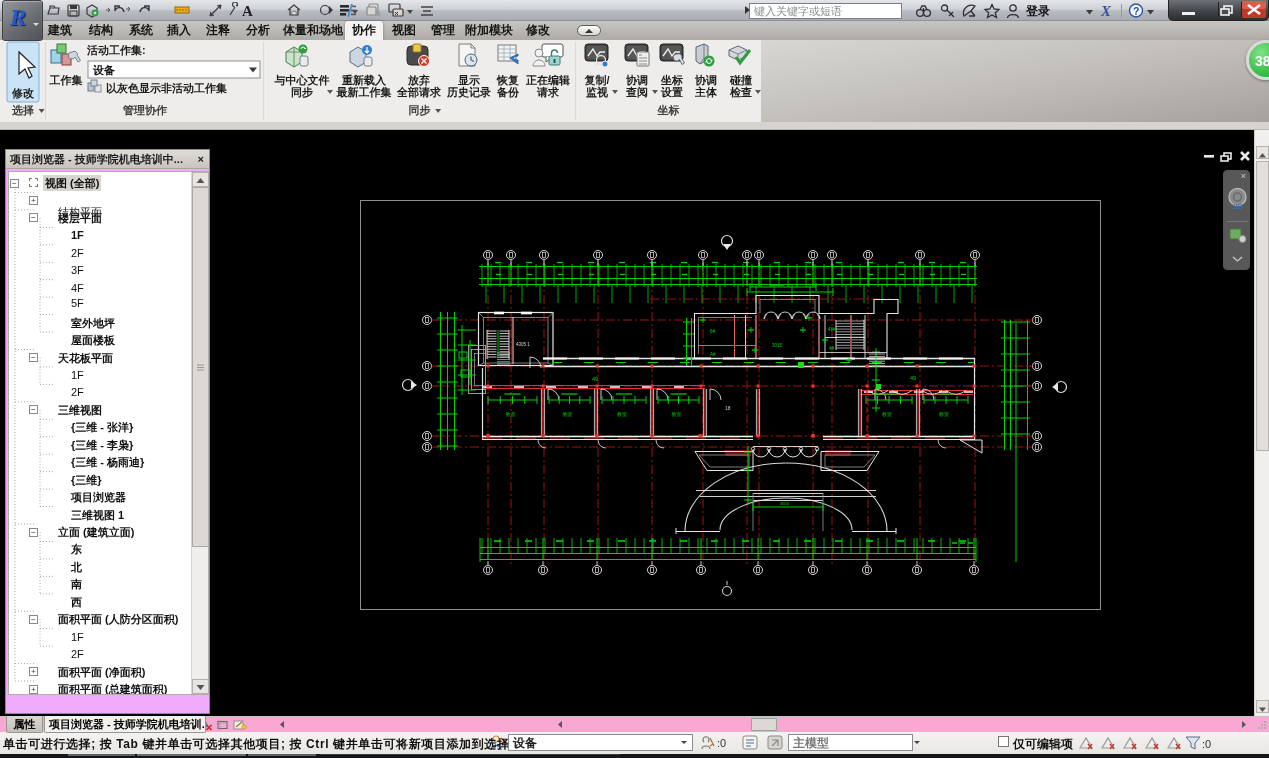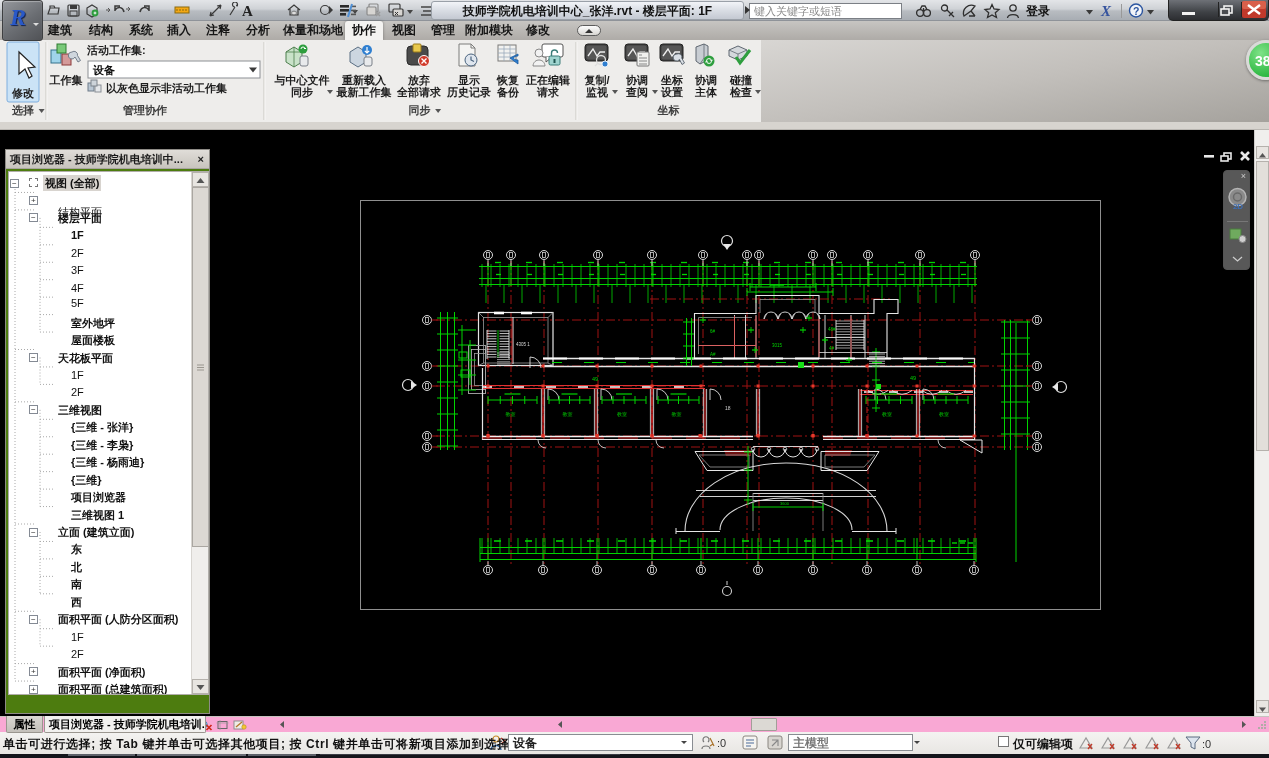--- a/index.html
+++ b/index.html
@@ -25,21 +25,21 @@
 #ribbon .grey{position:absolute;left:761px;top:0;width:508px;height:82px;background:linear-gradient(170deg,#d8d6d3 0%,#c2bfbb 50%,#a5a29d 100%)}
 
 #strip{left:0;top:122px;width:1269px;height:8px;background:#d7d4cf;border-bottom:1px solid #bab7b2}
 
 #canvas{left:0;top:130px;width:1254px;height:586px;background:#000}
 #vsb{left:1254px;top:130px;width:15px;height:586px;background:#f0efed;border-left:1px solid #d0cecb}
 #hrow{left:0;top:716px;width:1269px;height:16px;background:#f9a8d4;border-top:1px solid #c6c3bf}
 #statusbar{left:0;top:732px;width:1269px;height:22px;background:linear-gradient(#f4f3f1,#e8e6e3);font-size:12px;color:#111}
 #taskbar{left:0;top:754px;width:1269px;height:4px;background:#14151b}
 
-#pb{left:5px;top:149px;width:205px;height:565px;background:#4d7c0f;border:1px solid #8e8b86}
+#pb{left:5px;top:149px;width:205px;height:565px;background:#f0abfc;border:1px solid #8e8b86}
 #pbtitle{position:absolute;left:0;top:0;width:100%;height:19px;background:linear-gradient(#e0ddd8,#c8c4bd);border-bottom:1px solid #a9a5a0;font-size:11px;font-weight:bold;color:#1a1a1a;line-height:18px;padding-left:4px;white-space:nowrap;overflow:hidden}
 #pbtree{position:absolute;left:2px;top:21px;width:201px;height:524px;background:#fff;border:1px solid #b1aeaa;overflow:hidden}
 #pbtabs{position:absolute;left:0px;top:566px;width:205px;height:26px;font-size:11px}
 .pbtab{position:absolute;top:0;height:17px;font-weight:bold;border:1px solid #9a968f;border-top:none;background:linear-gradient(#dad7d2,#c4c0ba);line-height:16px;text-align:center;border-radius:0 0 2px 2px;white-space:nowrap;overflow:hidden}
 .pbtab.act{background:#f2f1ef}
 .trow{position:absolute;height:16px;font-size:11px;color:#111;white-space:nowrap;line-height:16px}
 .exp{position:absolute;width:9px;height:9px;border:1px solid #848a94;background:#fff;font:8px "Liberation Mono",monospace;line-height:7px;text-align:center;color:#333}
 
 .sdrop{position:absolute;background:#fff;border:1px solid #898d92;height:17px;font-size:12px;line-height:16px;padding-left:4px;color:#222}
 .darr{position:absolute;width:0;height:0;border:3.5px solid transparent;border-top-color:#444}
@@ -827,21 +827,20 @@
       <g transform="translate(342,0)">
         <rect x="1" y="2" width="11" height="8" rx="1" stroke="#3a3a3a" fill="none" stroke-width="1.2"></rect>
         <rect x="5" y="7" width="10" height="7" rx="1" fill="#d7d5d2" stroke="#3a3a3a" stroke-width="1.2"></rect>
         <path d="M7 10 l3 3 m0 -3 l-3 3" stroke="#333"></path>
       </g>
       <path d="M361 8 l3 4 3 -4 Z" fill="#444"></path>
       <g transform="translate(374,0)">
         <path d="M1 5 L13 5 M3 9 L11 9 M1 13 L13 13" stroke="#444" stroke-width="1.4" fill="none"></path>
       </g>
     </svg>
-  <div class="abs ttl">技师学院机电培训中心_张洋.rvt - 楼层平面: 1F</div>
   <div class="abs srch">键入关键字或短语</div>
   <svg class="abs" style="left:744px;top:2px;" width="424px" height="18" viewBox="0 0 424 18" id="infocenter">
       <path d="M1 4 l5 4 -5 4 Z" fill="#333"></path>
       <g transform="translate(172,1)">
         <circle cx="4" cy="10" r="3.4" stroke="#2f2f2f" stroke-width="1.3" fill="none"></circle>
         <circle cx="11" cy="10" r="3.4" stroke="#2f2f2f" stroke-width="1.3" fill="none"></circle>
         <path d="M4 6.6 L6 3 L9 3 L11 6.6 M7.5 8 L7.5 5" stroke="#2f2f2f" stroke-width="1.3" fill="none"></path>
       </g>
       <g transform="translate(196,1)">
         <circle cx="4.5" cy="5" r="3" stroke="#2f2f2f" stroke-width="1.3" fill="none"></circle>

